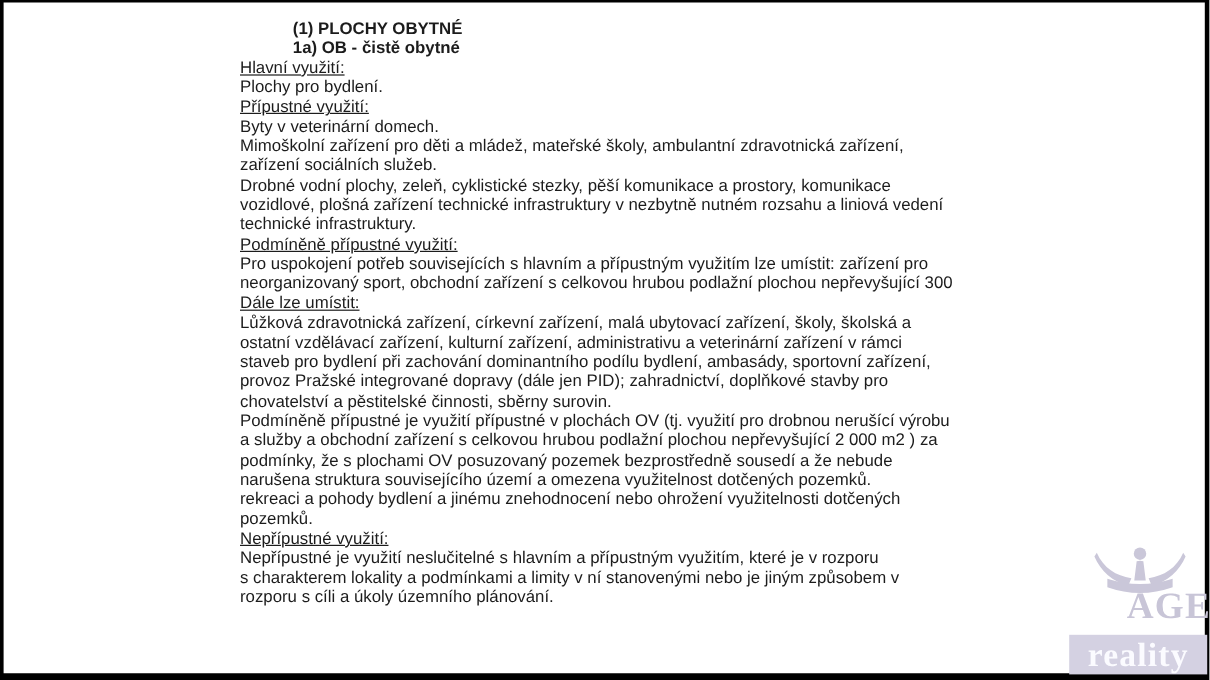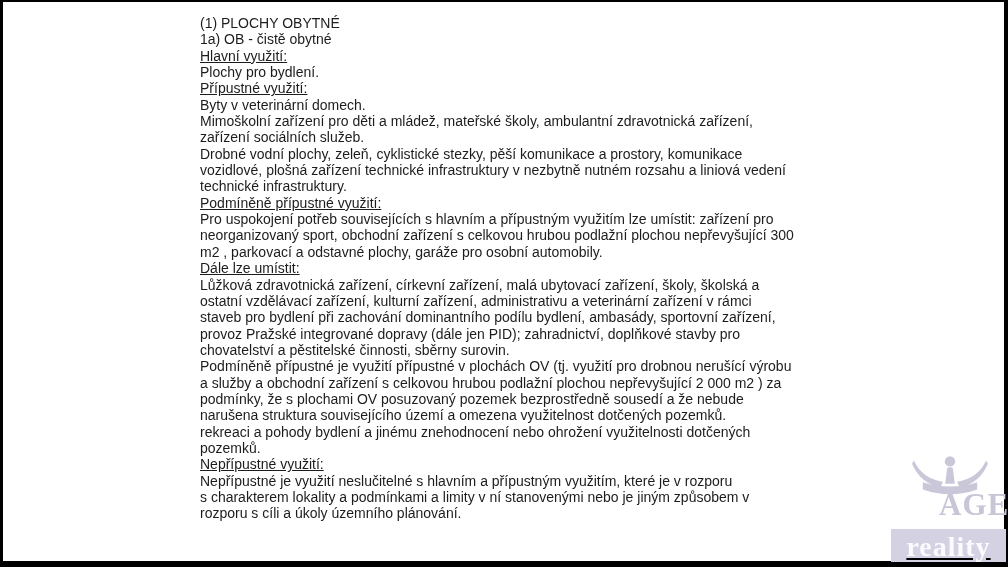--- a/index.html
+++ b/index.html
@@ -27,21 +27,21 @@
   }
   .doc-text{
     position:absolute;
     left:197px;top:13px;
     width:640px;
     color:#1c1c1c;
     font-size:14px;
     line-height:16.35px;
   }
   .doc-text .line{white-space:nowrap;}
-  .doc-text .bold{font-weight:normal;}
+  .doc-text .bold{font-weight:bold;margin-left:44px;}
   .doc-text .underline{text-decoration:underline;}
   .watermark{
     position:absolute;
     left:880px;top:448px;
     width:124px;height:113px;
   }
   .crown{
     position:absolute;left:23px;top:5px;
     width:88px;height:44px;
   }
@@ -53,21 +53,21 @@
     font-size:31px;
     letter-spacing:1px;
     color:var(--brand);
     line-height:34px;
     margin-left:42px;
   }
   .reality-strip{
     position:absolute;left:8px;top:79px;
     width:115px;height:33px;
     background:var(--strip);
-    display:flex;align-items:center;justify-content:center;text-decoration:underline;
+    display:flex;align-items:center;justify-content:center;
   }
   .reality-strip .sub-text{
     font-family:"Liberation Serif", serif;
     font-weight:bold;
     font-size:28px;
     color:var(--sub);
     letter-spacing:1px;
     line-height:28px;
     padding-top:2px;
   }
@@ -85,21 +85,20 @@
       <div class="line underline">Přípustné využití:</div>
       <div class="line normal">Byty v veterinární domech.</div>
       <div class="line normal">Mimoškolní zařízení pro děti a mládež, mateřské školy, ambulantní zdravotnická zařízení,</div>
       <div class="line normal">zařízení sociálních služeb.</div>
       <div class="line normal">Drobné vodní plochy, zeleň, cyklistické stezky, pěší komunikace a prostory, komunikace</div>
       <div class="line normal">vozidlové, plošná zařízení technické infrastruktury v nezbytně nutném rozsahu a liniová vedení</div>
       <div class="line normal">technické infrastruktury.</div>
       <div class="line underline">Podmíněně přípustné využití:</div>
       <div class="line normal">Pro uspokojení potřeb souvisejících s hlavním a přípustným využitím lze umístit: zařízení pro</div>
       <div class="line normal">neorganizovaný sport, obchodní zařízení s celkovou hrubou podlažní plochou nepřevyšující 300</div>
-      <div class="line normal">m2 , parkovací a odstavné plochy, garáže pro osobní automobily.</div>
       <div class="line underline">Dále lze umístit:</div>
       <div class="line normal">Lůžková zdravotnická zařízení, církevní zařízení, malá ubytovací zařízení, školy, školská a</div>
       <div class="line normal">ostatní vzdělávací zařízení, kulturní zařízení, administrativu a veterinární zařízení v rámci</div>
       <div class="line normal">staveb pro bydlení při zachování dominantního podílu bydlení, ambasády, sportovní zařízení,</div>
       <div class="line normal">provoz Pražské integrované dopravy (dále jen PID); zahradnictví, doplňkové stavby pro</div>
       <div class="line normal">chovatelství a pěstitelské činnosti, sběrny surovin.</div>
       <div class="line normal">Podmíněně přípustné je využití přípustné v plochách OV (tj. využití pro drobnou nerušící výrobu</div>
       <div class="line normal">a služby a obchodní zařízení s celkovou hrubou podlažní plochou nepřevyšující 2 000 m2 ) za</div>
       <div class="line normal">podmínky, že s plochami OV posuzovaný pozemek bezprostředně sousedí a že nebude</div>
       <div class="line normal">narušena struktura souvisejícího území a omezena využitelnost dotčených pozemků.</div>

